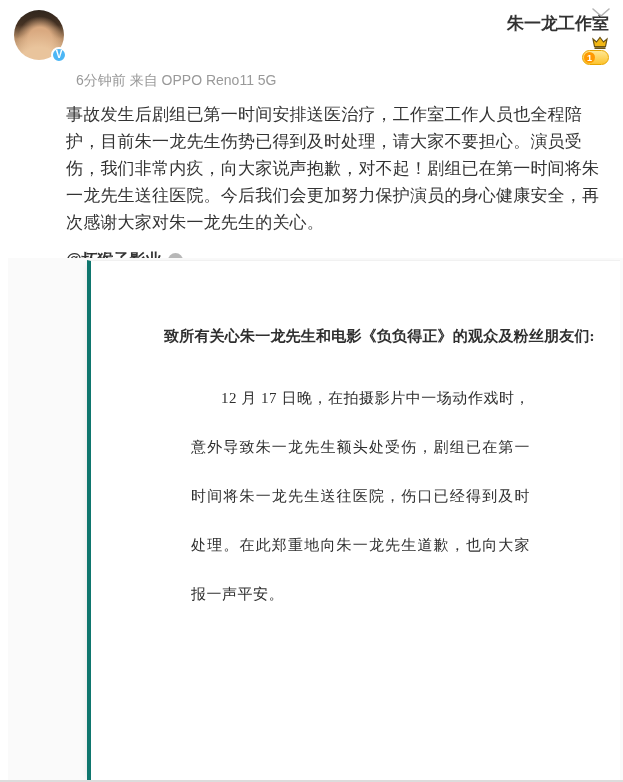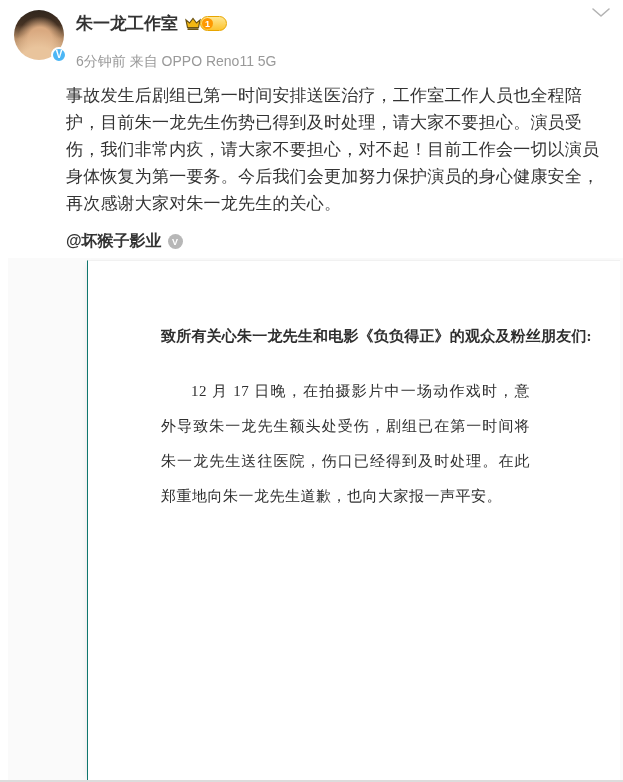--- a/index.html
+++ b/index.html
@@ -13,28 +13,28 @@
   .header { display:flex; padding:10px 14px 0 14px; position:relative; }
   .avatar { position:relative; flex:none; width:50px; height:50px; border-radius:50%; cursor:pointer;
             background:
               radial-gradient(circle at 50% 118%, #e9c49c 0 34%, rgba(233,196,156,0) 60%),
               radial-gradient(circle at 52% 58%, #d9a980 0 30%, rgba(217,169,128,0) 58%),
               linear-gradient(180deg,#30261d 0%,#453223 30%,#b98f68 58%,#caa27c 100%); }
   .v-badge { position:absolute; right:-3px; bottom:-3px; width:16px; height:16px; border-radius:50%;
              background:#4cb6f5; border:2px solid #fff; color:#fff; font-size:10px; font-weight:700;
              display:flex; align-items:center; justify-content:center; line-height:1; }
   .hinfo { margin-left:12px; padding-top:2px; flex:1; min-width:0; }
-  .name-row { display:flex; align-items:center; }
+  .name-row { display:flex; align-items:flex-end;flex-direction:column; }
   .uname { font-size:17px; font-weight:700; color:#333; cursor:pointer; }
   .crown { display:inline-flex; margin-left:6px; }
   .lvl { position:relative; display:inline-flex; align-items:center; margin-left:-2px; width:27px; height:15px;
          border-radius:8px; background:linear-gradient(180deg,#ffe793,#fcc32e); border:1px solid #e8a500; }
   .lvl i { font-style:normal; width:11px; height:11px; margin-left:1px; border-radius:50%; background:#f90;
            color:#fff; font-size:9px; font-weight:700; display:flex; align-items:center; justify-content:center; }
-  .meta { margin-top:18px; font-size:14px; color:#999; }
+  .meta { margin-top:7px; font-size:14px; color:#999; }
   .chev { position:absolute; right:12px; top:7px; cursor:pointer; line-height:0; }
 
   
   .post-text { padding:11px 16px 0 66px; font-size:17px; line-height:27px; color:#333; letter-spacing:.2px; }
 
   .quote { padding:14px 16px 0 66px; }
   .q-head { display:flex; align-items:center; }
   .q-handle { font-size:16px; font-weight:700; color:#333; cursor:pointer; }
   .q-v { margin-left:6px; width:15px; height:15px; border-radius:50%; background:#b7b7b7; color:#fff;
          font-size:9px; font-weight:700; display:flex; align-items:center; justify-content:center; }
@@ -42,26 +42,26 @@
 
   
   .toolbar { display:flex; align-items:center; padding:18px 16px 0 66px; font-size:14px; color:#828282; }
   .tool { display:inline-flex; align-items:center; gap:5px; cursor:pointer; }
   .tool svg { display:block; }
   .sep { width:1px; height:13px; background:#dcdcdc; margin:0 13px; }
 
   
   .photo { position:absolute; left:8px; right:0; top:258px; bottom:0; background:#fafafa; cursor:pointer; }
   .doc { position:absolute; left:79px; top:2px; right:3px; bottom:0; background:#fff;
-         border-left:1px solid #0f766e; border-top:1px solid #f1f1f1;
+         border-left:4px solid #0f766e; border-top:1px solid #f1f1f1;
          box-shadow:-3px 0 6px -4px rgba(0,0,0,.12);
          padding:0 90px 0 73px;
          font-family:"Liberation Serif","DejaVu Serif",serif; color:#2f2f2f; }
   .doc-title { margin-top:66px; font-size:15px; font-weight:700; letter-spacing:.2px; white-space:nowrap; }
-  .doc-p { font-size:15px; line-height:35px; text-indent:2em; text-align:justify; letter-spacing:.5px; }
+  .doc-p { font-size:15px; line-height:49px; text-indent:2em; text-align:justify; letter-spacing:.5px;margin-left:27px; }
   .doc-p.p0 { margin-top:28px; }
   .doc-p.p1 { margin-top:6px; }
   .doc-p.p2 { margin-top:14px; }
 </style>
 </head>
 <body>
 
 <div class="card">
 
   <div class="header">
@@ -83,21 +83,21 @@
       </div>
       <div class="meta">6分钟前 来自 OPPO Reno11 5G</div>
     </div>
     <span class="chev">
       <svg width="20" height="12" viewBox="0 0 20 12" fill="none">
         <polyline points="2,2 10,9 18,2" stroke="#b3b3b3" stroke-width="1.6" stroke-linecap="round" stroke-linejoin="round"></polyline>
       </svg>
     </span>
   </div>
 
-  <div class="post-text">事故发生后剧组已第一时间安排送医治疗，工作室工作人员也全程陪护，目前朱一龙先生伤势已得到及时处理，请大家不要担心。演员受伤，我们非常内疚，请大家不要担心，对不起！目前工作会一切以演员身体恢复为第一要务。今后我们会更加努力保护演员的身心健康安全，再次感谢大家对朱一龙先生的关心。</div>
+  <div class="post-text">事故发生后剧组已第一时间安排送医治疗，工作室工作人员也全程陪护，目前朱一龙先生伤势已得到及时处理，请大家不要担心。演员受伤，我们非常内疚，向大家说声抱歉，对不起！剧组已在第一时间将朱一龙先生送往医院。今后我们会更加努力保护演员的身心健康安全，再次感谢大家对朱一龙先生的关心。</div>
 
   <div class="quote">
     <div class="q-head">
       <span class="q-handle">@坏猴子影业</span>
       <span class="q-v">V</span>
     </div>
     <div class="q-text">情况说明，真诚致歉。</div>
   </div>
 
   <div class="toolbar">

